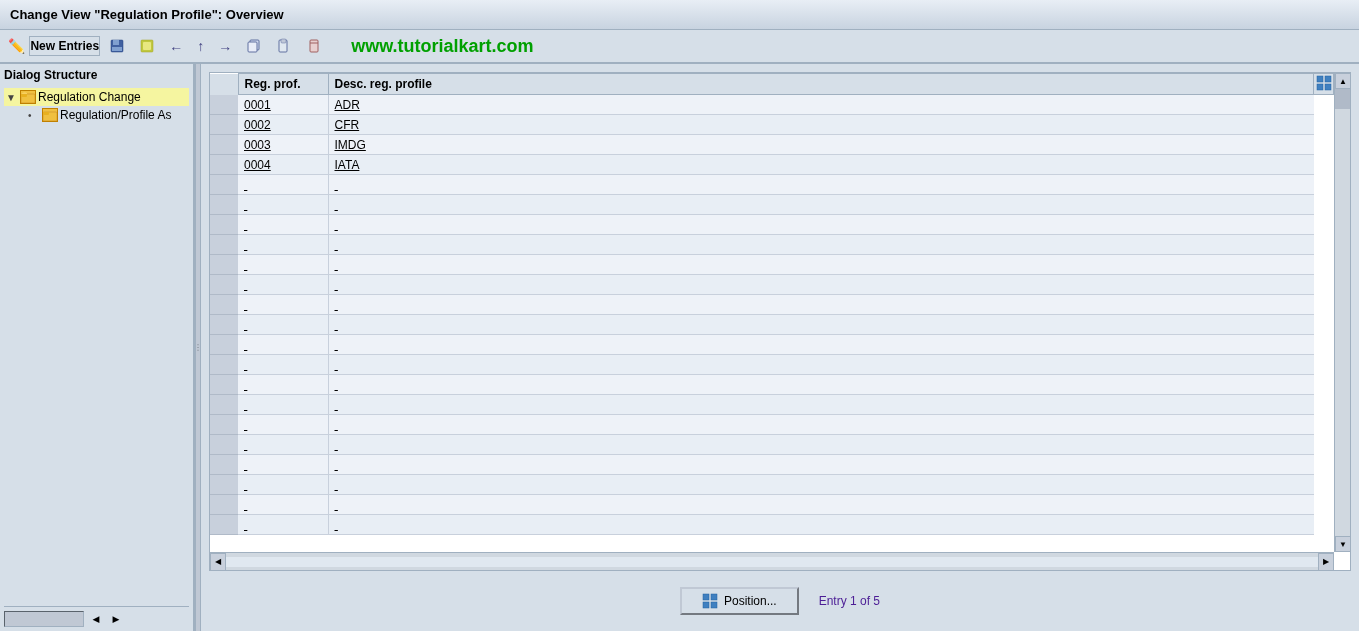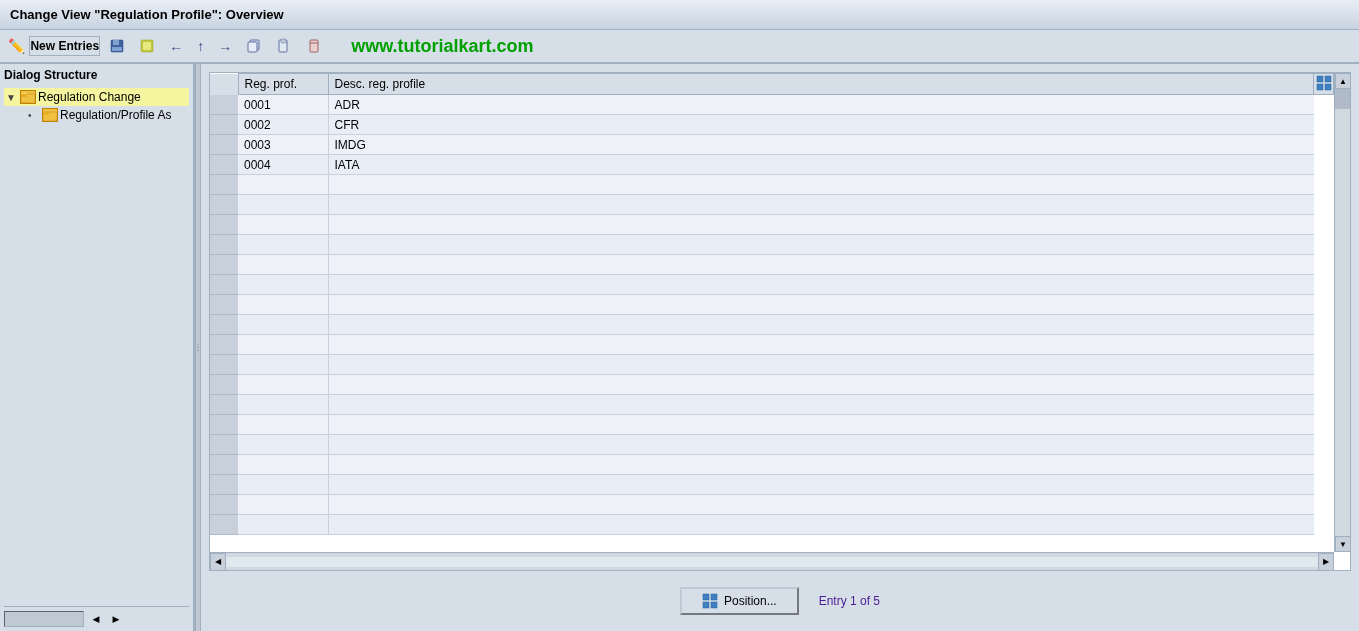--- a/index.html
+++ b/index.html
@@ -150,41 +150,42 @@
       table-layout: fixed;
     }
     #data-table thead tr {
       background: #d6dfe8;
     }
     #data-table thead th {
       border: 1px solid #a0b0c0;
       padding: 3px 6px;
       text-align: left;
       font-size: 12px;
-      font-weight: normal;
+      font-weight: bold;
       color: #000;
     }
     #data-table thead th:first-child {
       width: 28px;
       border: none;
       background: transparent;
     }
     #data-table thead th:nth-child(2) {
       width: 90px;
     }
     #data-table thead th:nth-child(3) {
       width: auto;
     }
     #data-table thead th:last-child {
       width: 24px;
       padding: 0;
       text-align: center;
     }
     #data-table tbody tr {
       background: #eef2f8;
+      text-decoration: underline;
     }
     #data-table tbody tr:nth-child(even) {
       background: #e8eef5;
     }
     #data-table tbody td {
       border-bottom: 1px solid #c8d0dc;
       border-right: 1px solid #c8d0dc;
       padding: 2px 6px;
       font-size: 12px;
       color: #000;

